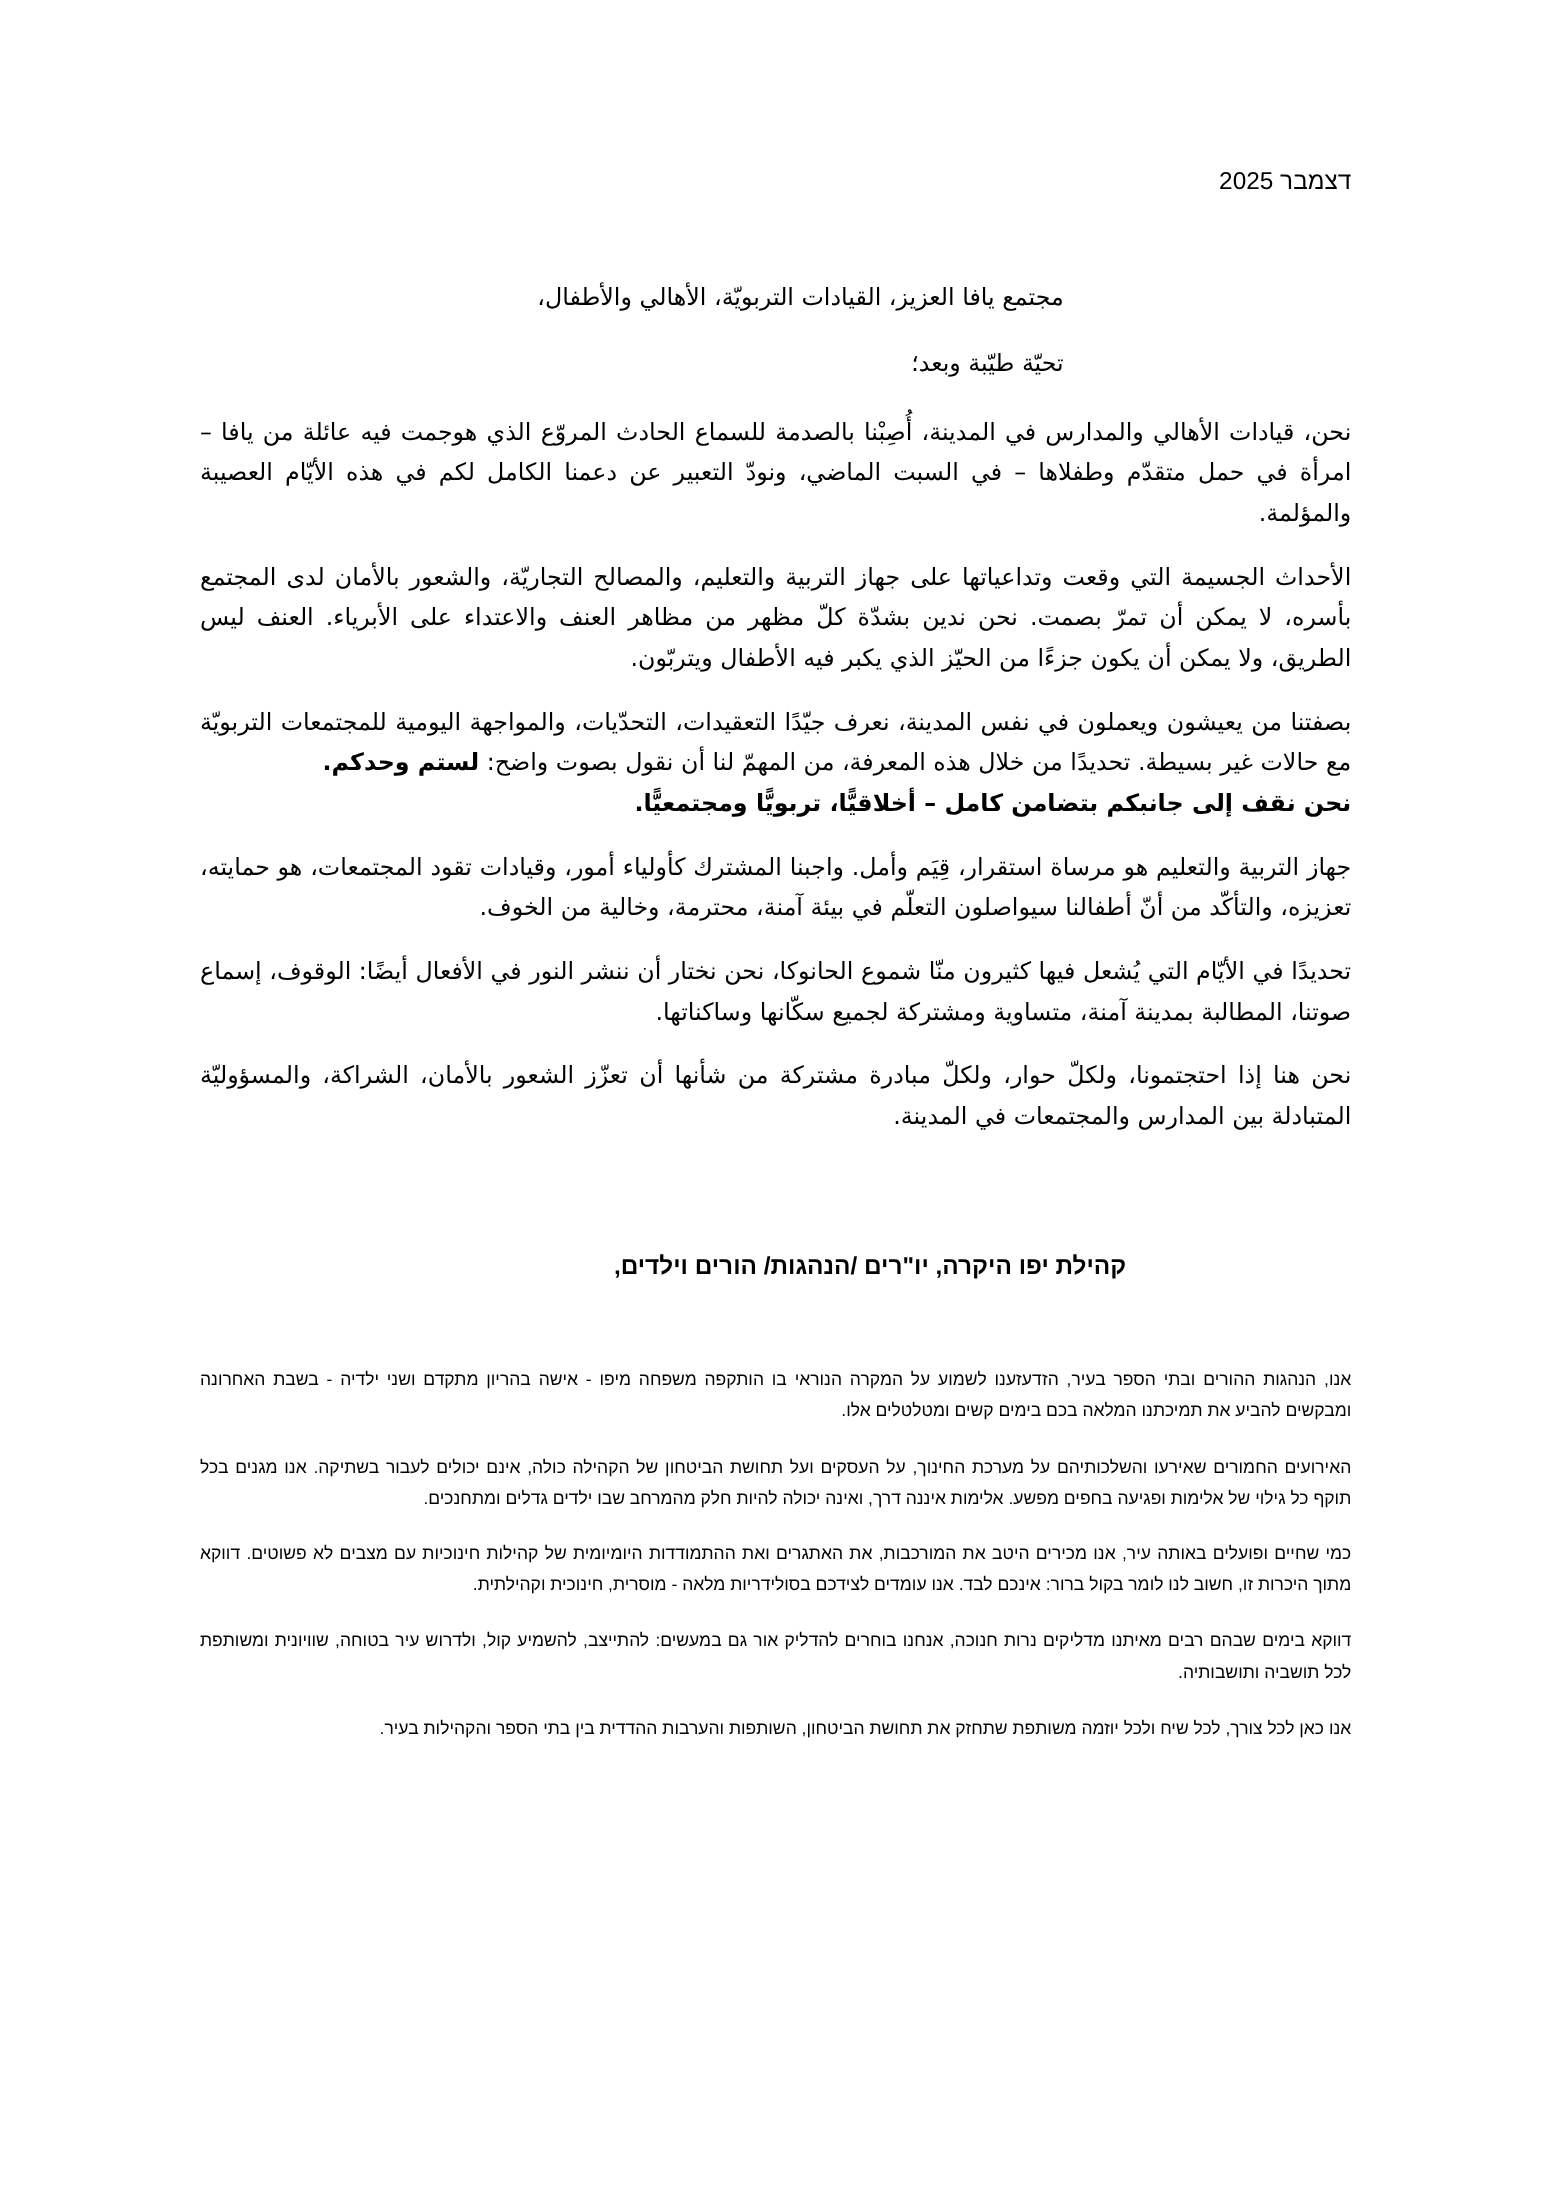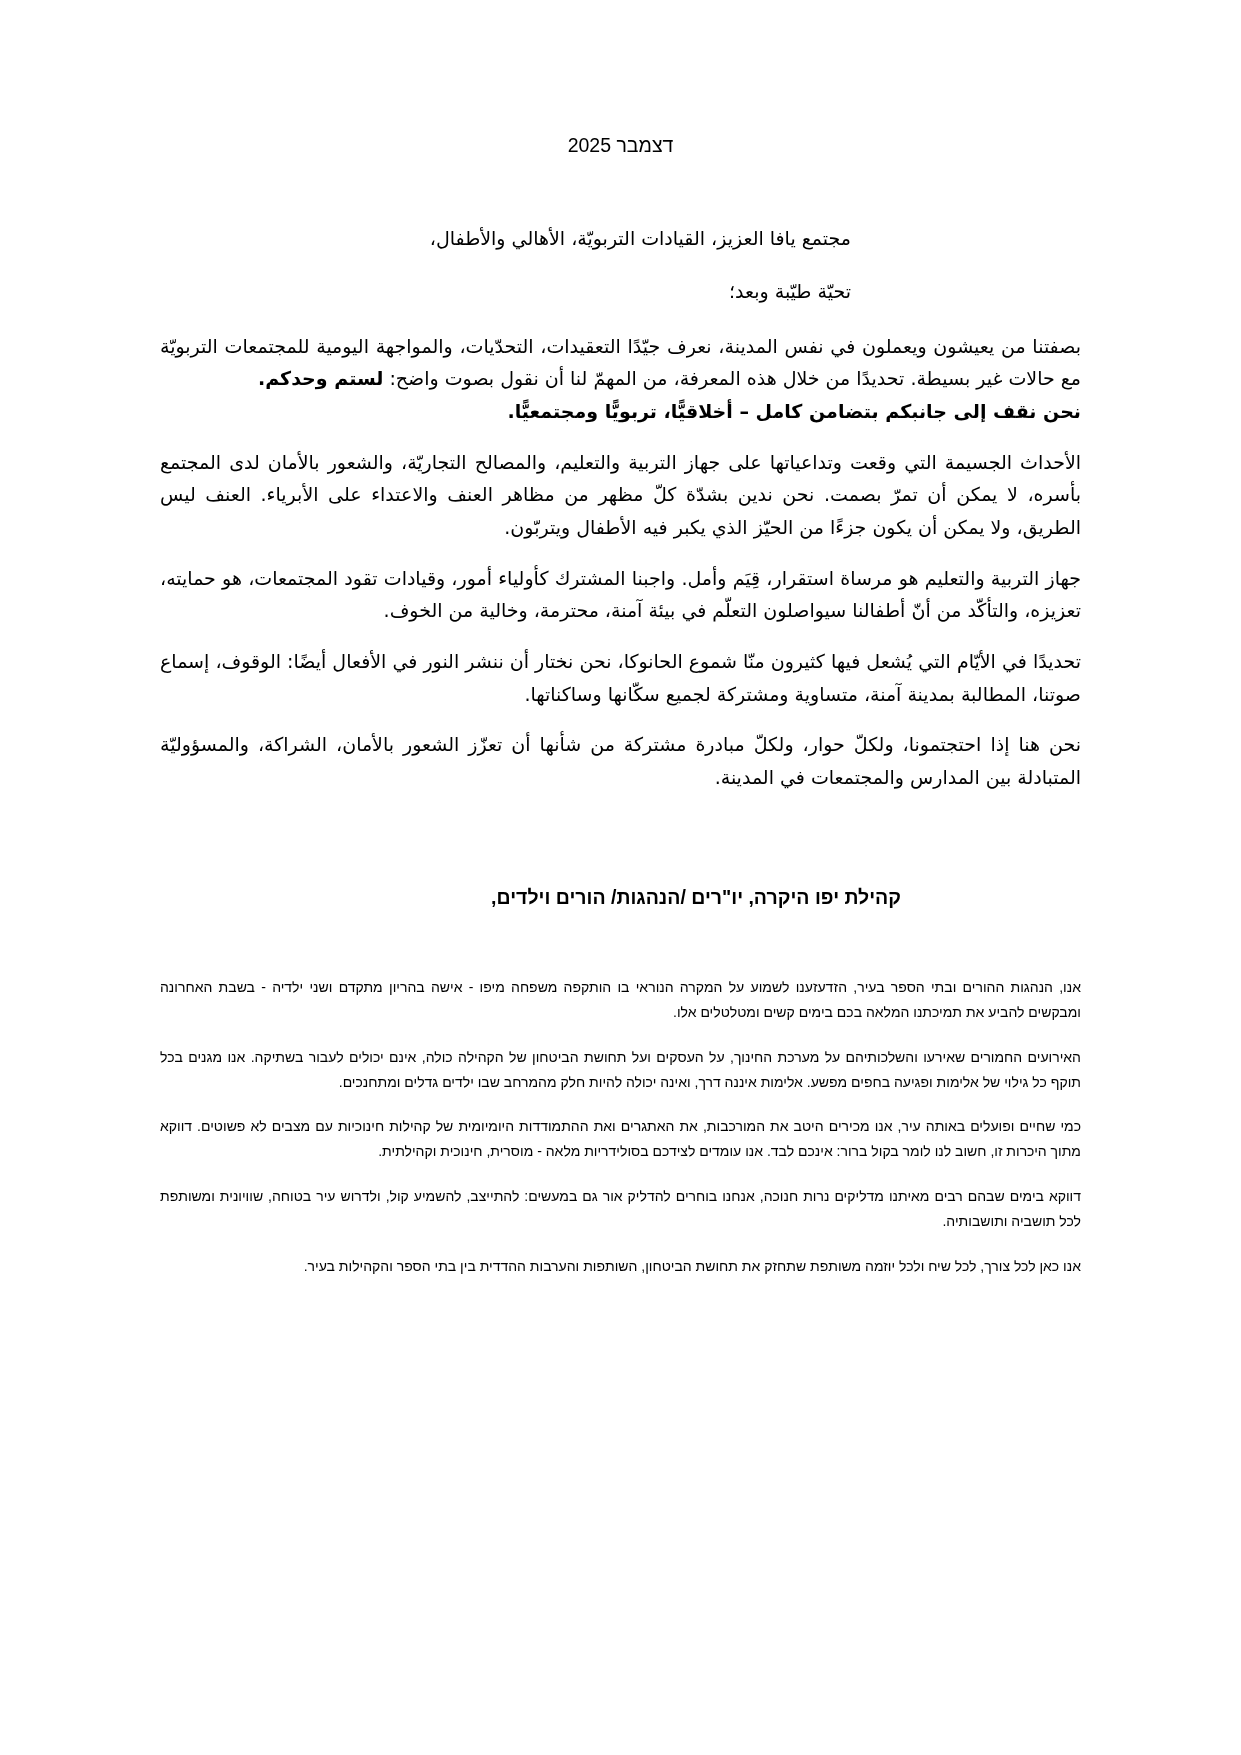--- a/index.html
+++ b/index.html
@@ -25,21 +25,21 @@
     position: absolute;
     top: 130px;
     right: 160px;
     left: 160px;
     width: 921px;
   }
 
   
   .date-line {
     direction: rtl;
-    text-align: center;
+    text-align: right;
     font-size: 19.5px;
     line-height: 1.55;
     margin: 0 0 62px 0;
     white-space: nowrap;
   }
 
   
   .arabic {
     direction: rtl;
     text-align: justify;
@@ -97,24 +97,25 @@
   <div class="content">
 
     <div class="date-line">דצמבר 2025</div>
 
     <div class="arabic">
 
       <p class="salut">مجتمع يافا العزيز، القيادات التربويّة، الأهالي والأطفال،</p>
 
       <p class="salut2">تحيّة طيّبة وبعد؛</p>
 
+      <p>نحن، قيادات الأهالي والمدارس في المدينة، أُصِبْنا بالصدمة للسماع الحادث المروّع الذي هوجمت فيه عائلة من يافا – امرأة في حمل متقدّم وطفلاها – في السبت الماضي، ونودّ التعبير عن دعمنا الكامل لكم في هذه الأيّام العصيبة والمؤلمة.</p>
+
+      <p>الأحداث الجسيمة التي وقعت وتداعياتها على جهاز التربية والتعليم، والمصالح التجاريّة، والشعور بالأمان لدى المجتمع بأسره، لا يمكن أن تمرّ بصمت. نحن ندين بشدّة كلّ مظهر من مظاهر العنف والاعتداء على الأبرياء. العنف ليس الطريق، ولا يمكن أن يكون جزءًا من الحيّز الذي يكبر فيه الأطفال ويتربّون.</p>
 
       <p><span>بصفتنا من يعيشون ويعملون في نفس المدينة، نعرف جيّدًا التعقيدات، التحدّيات، والمواجهة اليومية للمجتمعات التربويّة مع حالات غير بسيطة. تحديدًا من خلال هذه المعرفة، من المهمّ لنا أن نقول بصوت واضح: </span><b>لستم وحدكم.</b><br><b>نحن نقف إلى جانبكم بتضامن كامل – أخلاقيًّا، تربويًّا ومجتمعيًّا.</b></p>
-
-      <p>الأحداث الجسيمة التي وقعت وتداعياتها على جهاز التربية والتعليم، والمصالح التجاريّة، والشعور بالأمان لدى المجتمع بأسره، لا يمكن أن تمرّ بصمت. نحن ندين بشدّة كلّ مظهر من مظاهر العنف والاعتداء على الأبرياء. العنف ليس الطريق، ولا يمكن أن يكون جزءًا من الحيّز الذي يكبر فيه الأطفال ويتربّون.</p>
 
       <p>جهاز التربية والتعليم هو مرساة استقرار، قِيَم وأمل. واجبنا المشترك كأولياء أمور، وقيادات تقود المجتمعات، هو حمايته، تعزيزه، والتأكّد من أنّ أطفالنا سيواصلون التعلّم في بيئة آمنة، محترمة، وخالية من الخوف.</p>
 
       <p>تحديدًا في الأيّام التي يُشعل فيها كثيرون منّا شموع الحانوكا، نحن نختار أن ننشر النور في الأفعال أيضًا: الوقوف، إسماع صوتنا، المطالبة بمدينة آمنة، متساوية ومشتركة لجميع سكّانها وساكناتها.</p>
 
       <p>نحن هنا إذا احتجتمونا، ولكلّ حوار، ولكلّ مبادرة مشتركة من شأنها أن تعزّز الشعور بالأمان، الشراكة، والمسؤوليّة المتبادلة بين المدارس والمجتمعات في المدينة.</p>
     </div>
 
     <div class="spacer-lg"></div>
 

